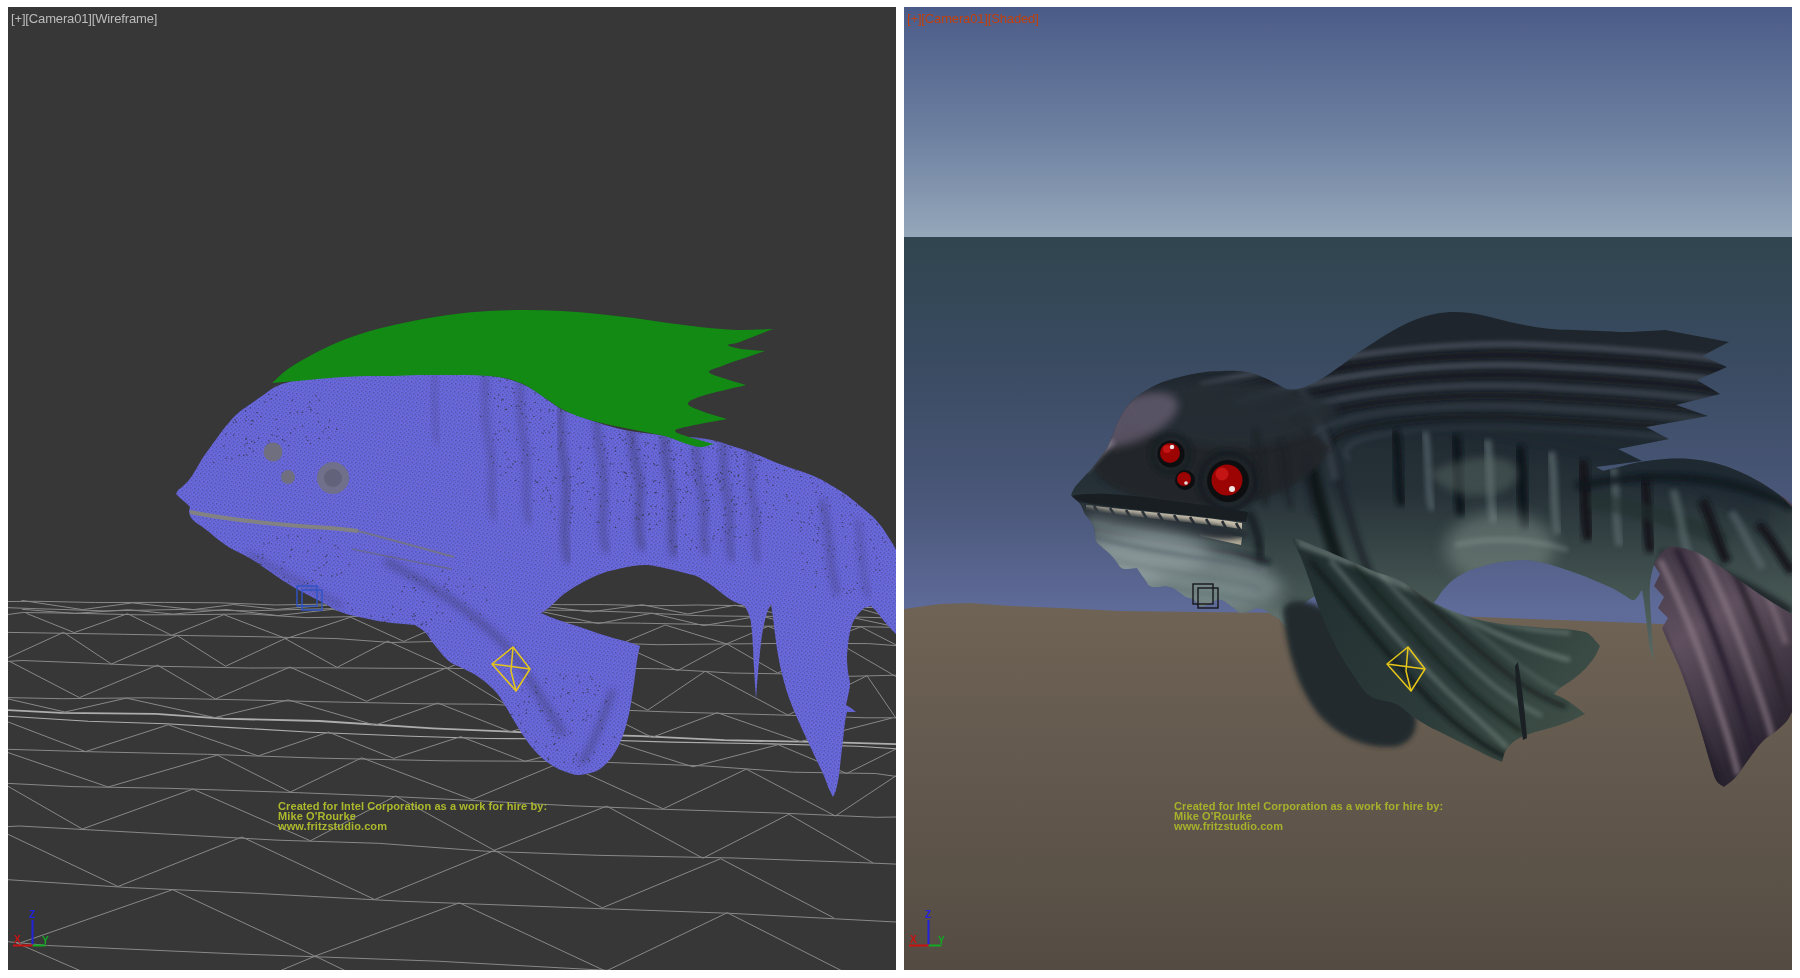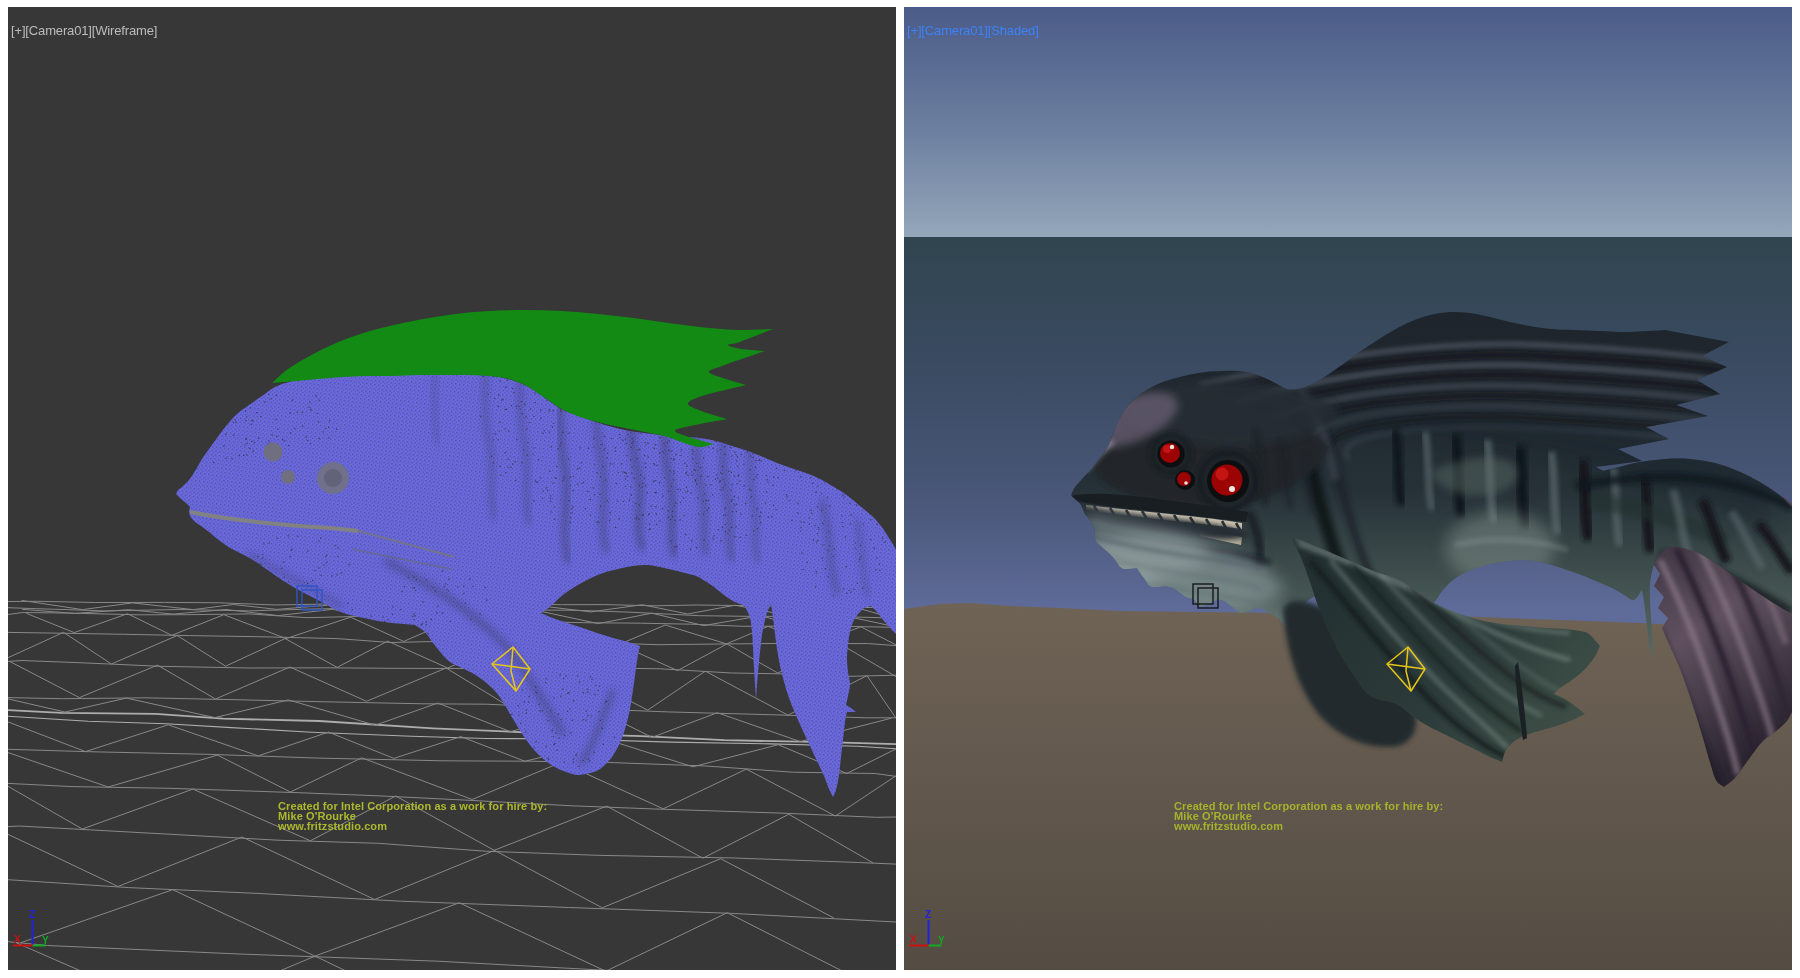--- a/index.html
+++ b/index.html
@@ -1,18 +1,18 @@
 <!DOCTYPE html>
 <html><head><meta charset="utf-8">
 <style>
 html,body{margin:0;padding:0;width:1800px;height:978px;background:#ffffff;overflow:hidden}
 #vpL,#vpR{position:absolute;top:7px;width:888px;height:963px;overflow:hidden}
 #vpL{left:8px;background:#373737}
 #vpR{left:904px}
-.lbl{position:absolute;left:3px;top:16px;font:13px "Liberation Sans",sans-serif;letter-spacing:-.15px;white-space:pre}
+.lbl{position:absolute;left:3px;top:4px;font:13px "Liberation Sans",sans-serif;letter-spacing:-.15px;white-space:pre}
 svg{position:absolute;left:0;top:0}
 </style></head>
 <body>
 <div id="vpL">
 <svg width="888" height="963" viewBox="8 7 888 963">
 <defs>
 <filter id="blur3" x="-30%" y="-30%" width="160%" height="160%">
           <feGaussianBlur stdDeviation="3"></feGaussianBlur>
         </filter>
 <pattern id="stip" width="4" height="4" patternUnits="userSpaceOnUse" patternTransform="rotate(8)">
@@ -278,14 +278,14 @@
 <path d="M928.5,945.5 L928.5,920" stroke="#2222dd"></path>
 <path d="M909,945.5 L929.5,945.5" stroke="#cc1111"></path>
 <path d="M928.5,945.5 L941.5,945.5" stroke="#11aa22"></path>
 </g>
 <g font-family="Liberation Sans,sans-serif" font-size="10" font-weight="bold">
 <text x="910" y="943" fill="#cc1111">X</text>
 <text x="925" y="917.5" fill="#2222dd">Z</text>
 <text x="938" y="943.5" fill="#11aa22">Y</text>
 </g>
 </svg>
-<div class="lbl" style="color:#3b82f6">[+][Camera01][Shaded]</div>
+<div class="lbl" style="color:#c2410c">[+][Camera01][Shaded]</div>
 </div>
 
 </body></html>

